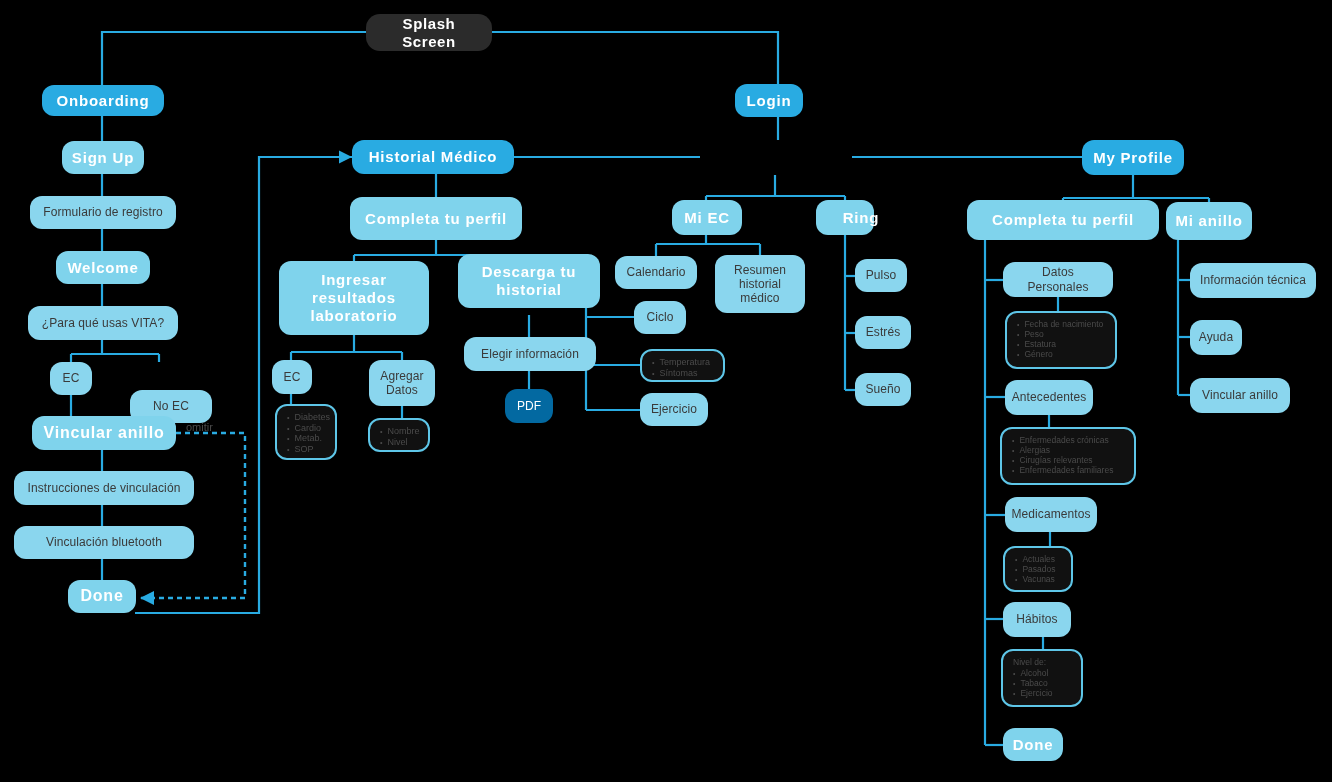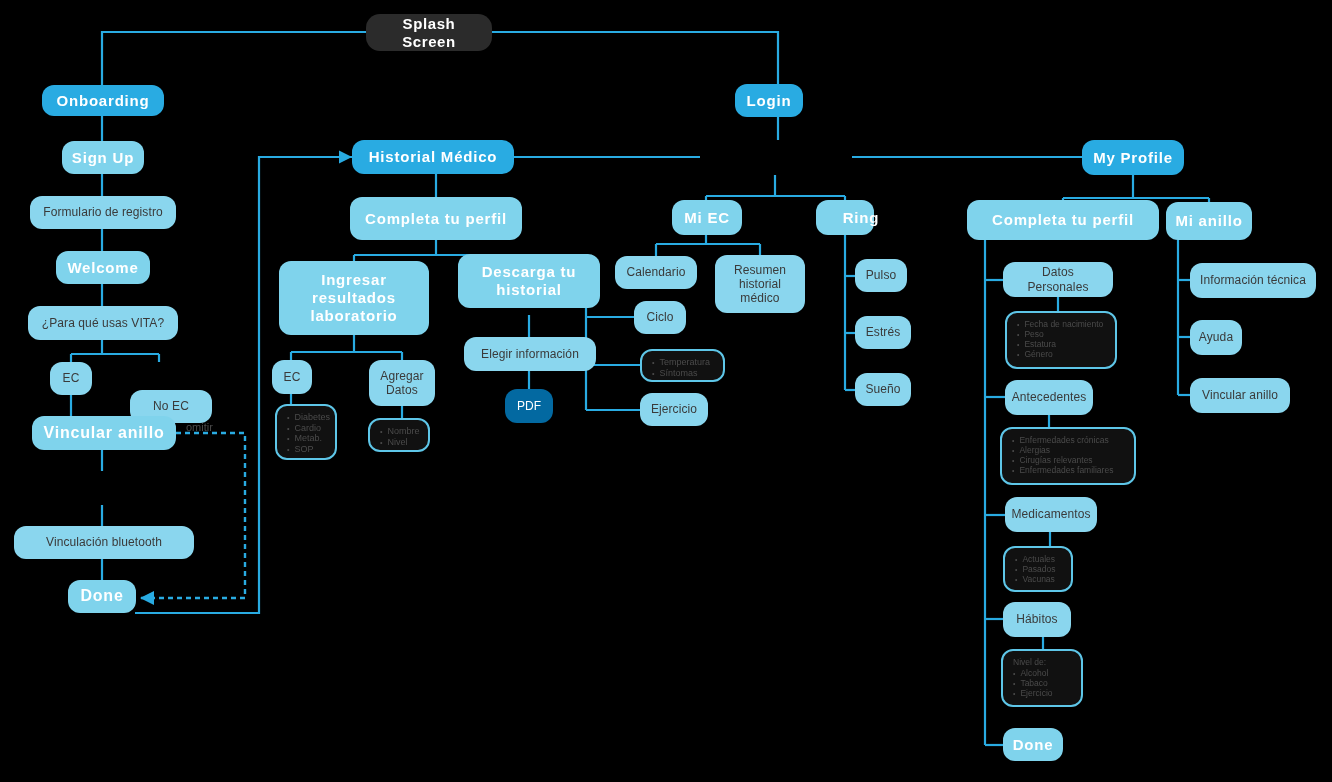--- a/index.html
+++ b/index.html
@@ -150,20 +150,21 @@
   <div class="node n-l2" style="left:56px;top:251px;width:94px;height:33px;font-size:15px;">Welcome</div>
 
   <div class="node n-l3" style="left:28px;top:306px;width:150px;height:34px;font-size:12px;">¿Para qué usas VITA?</div>
 
   <div class="node n-l3" style="left:50px;top:362px;width:42px;height:33px;font-size:12px;">EC</div>
 
   <div class="node n-l3" style="left:130px;top:362px;width:82px;height:33px;font-size:12px;margin-top:28px;">No EC</div>
 
   <div class="node n-l2" style="left:32px;top:416px;width:144px;height:34px;font-size:16px;">Vincular anillo</div>
 
+  <div class="node n-l3" style="left:14px;top:471px;width:180px;height:34px;font-size:12px;">Instrucciones de vinculación</div>
 
   <div class="node n-l3" style="left:14px;top:526px;width:180px;height:33px;font-size:12px;">Vinculación bluetooth</div>
 
   <div class="node n-l2" style="left:68px;top:580px;width:68px;height:33px;font-size:16px;">Done</div>
 
   <span class="edge-label" style="left:186px;top:421px;">omitir</span>
 
   <div class="node n-l1" style="left:352px;top:140px;width:162px;height:34px;font-size:15px;">Historial Médico</div>
 
   <div class="node n-l2" style="left:350px;top:197px;width:172px;height:43px;font-size:15px;">Completa tu perfil</div>

